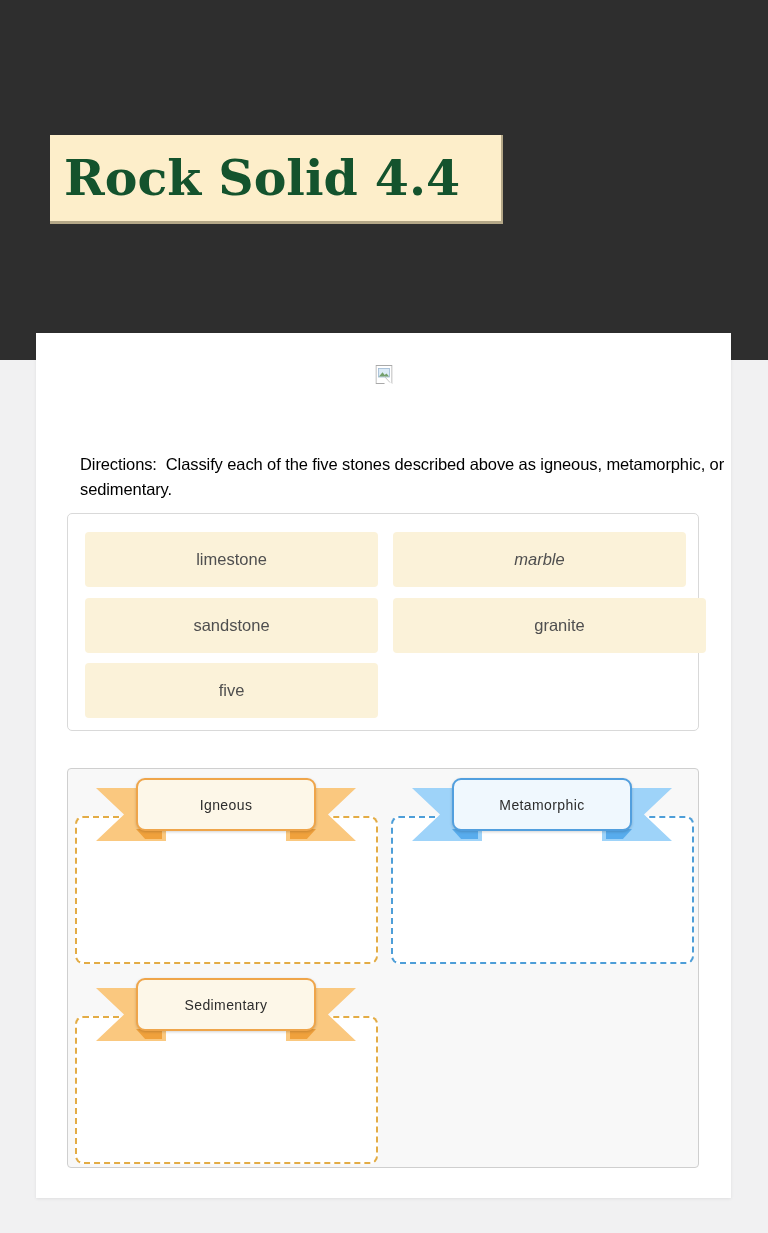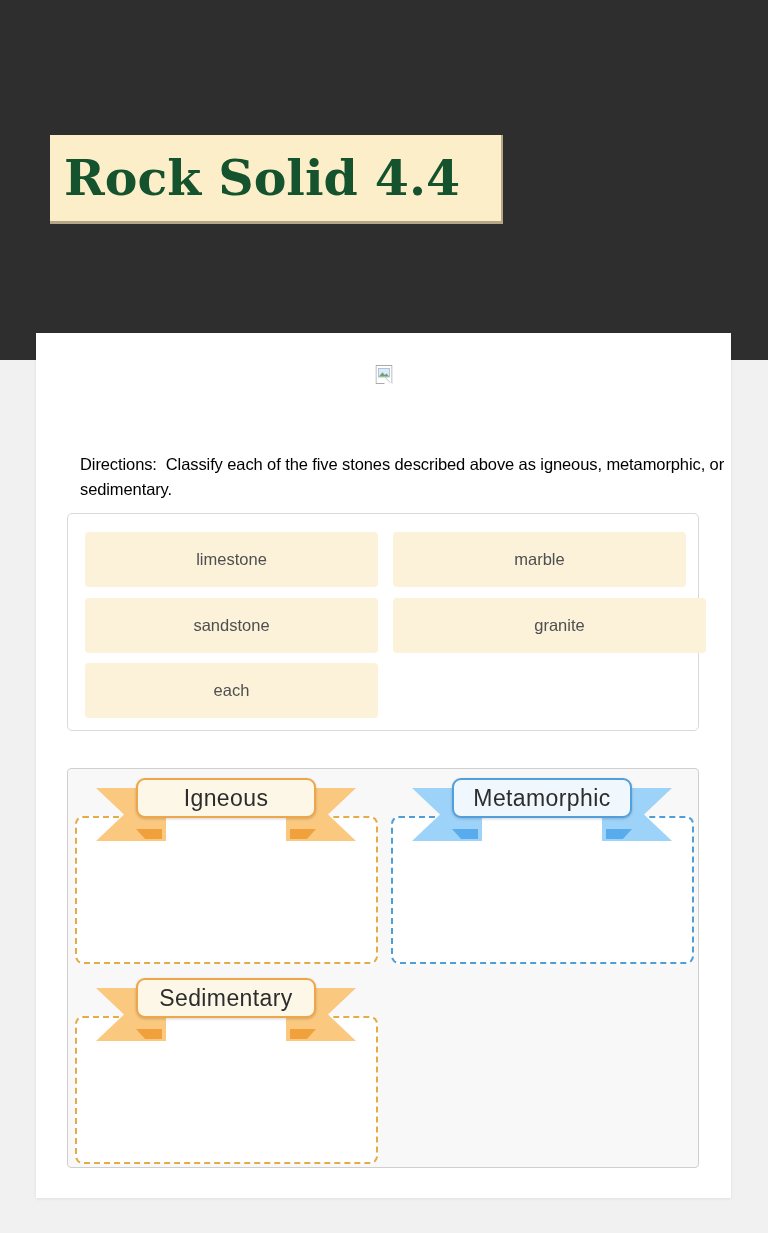--- a/index.html
+++ b/index.html
@@ -38,21 +38,21 @@
     position:absolute;left:31px;top:180px;width:632px;height:218px;
     background:#ffffff;border:1px solid #d9d9d9;border-radius:5px;
     box-sizing:border-box;
   }
   .tile{
     position:absolute;width:293px;height:55px;background:#fbf2d9;
     border-radius:4px;display:flex;align-items:center;justify-content:center;
     font-size:16.5px;color:#4f4f4f;cursor:grab;
   }
   .tile.t1{left:17px;top:18px;}
-  .tile.t2{left:325px;top:18px;}
+  .tile.t2{left:325px;top:18px;font-style:italic;}
   .tile.t3{left:17px;top:84px;}
   .tile.t4{left:325px;top:84px;padding-left:20px;}
   .tile.t5{left:17px;top:149px;}
   .board{
     position:absolute;left:31px;top:435px;width:632px;height:400px;
     background:#f8f8f8;border:1px solid #cfcfcf;border-radius:4px;
     box-sizing:border-box;
   }
   .group{position:absolute;width:316px;height:200px;}
   .group.g1{left:0;top:0;}
@@ -69,24 +69,24 @@
   .wing.wl{left:28px;clip-path:polygon(0 0,100% 0,100% 100%,0 100%,40% 50%);}
   .wing.wr{left:218px;clip-path:polygon(0 0,100% 0,60% 50%,100% 100%,0 100%);}
   .orange .wing{background:#fac87f;}
   .blue   .wing{background:#9ed3f9;}
   .fold{position:absolute;top:60px;width:26px;height:10px;z-index:2;}
   .fold.fl{left:68px;clip-path:polygon(0 0,100% 0,100% 100%,35% 100%);}
   .fold.fr{left:222px;clip-path:polygon(0 0,100% 0,65% 100%,0 100%);}
   .orange .fold{background:#f0a13c;}
   .blue   .fold{background:#58aced;}
   .ribbon-label{
-    position:absolute;left:68px;top:9px;width:180px;height:40px;z-index:3;
+    position:absolute;left:68px;top:9px;width:180px;height:53px;z-index:3;
     box-sizing:border-box;border:2px solid;border-radius:9px;
     display:flex;align-items:center;justify-content:center;
-    font-size:23px;color:#2d2d2d;letter-spacing:0.4px;
+    font-size:14px;color:#2d2d2d;letter-spacing:0.4px;
     box-shadow:0 1px 3px rgba(0,0,0,0.18);
   }
   .orange .ribbon-label{background:#fdf7e8;border-color:#efa54a;}
   .blue   .ribbon-label{background:#f0f8fe;border-color:#529fde;}
 </style>
 </head>
 <body>
 
 <div class="dark-header"></div>
 
@@ -106,21 +106,21 @@
     </svg>
   </span>
 
   <div class="directions">Directions:&nbsp; Classify each of the five stones described above as igneous, metamorphic, or sedimentary.</div>
 
   <div class="word-bank">
     <div class="tile t1">limestone</div>
     <div class="tile t2">marble</div>
     <div class="tile t3">sandstone</div>
     <div class="tile t4">granite</div>
-    <div class="tile t5">each</div>
+    <div class="tile t5">five</div>
   </div>
 
   <div class="board">
 
     <div class="group g1 orange">
       <div class="zone"></div>
       <div class="wing wl"></div>
       <div class="wing wr"></div>
       <div class="fold fl"></div>
       <div class="fold fr"></div>

